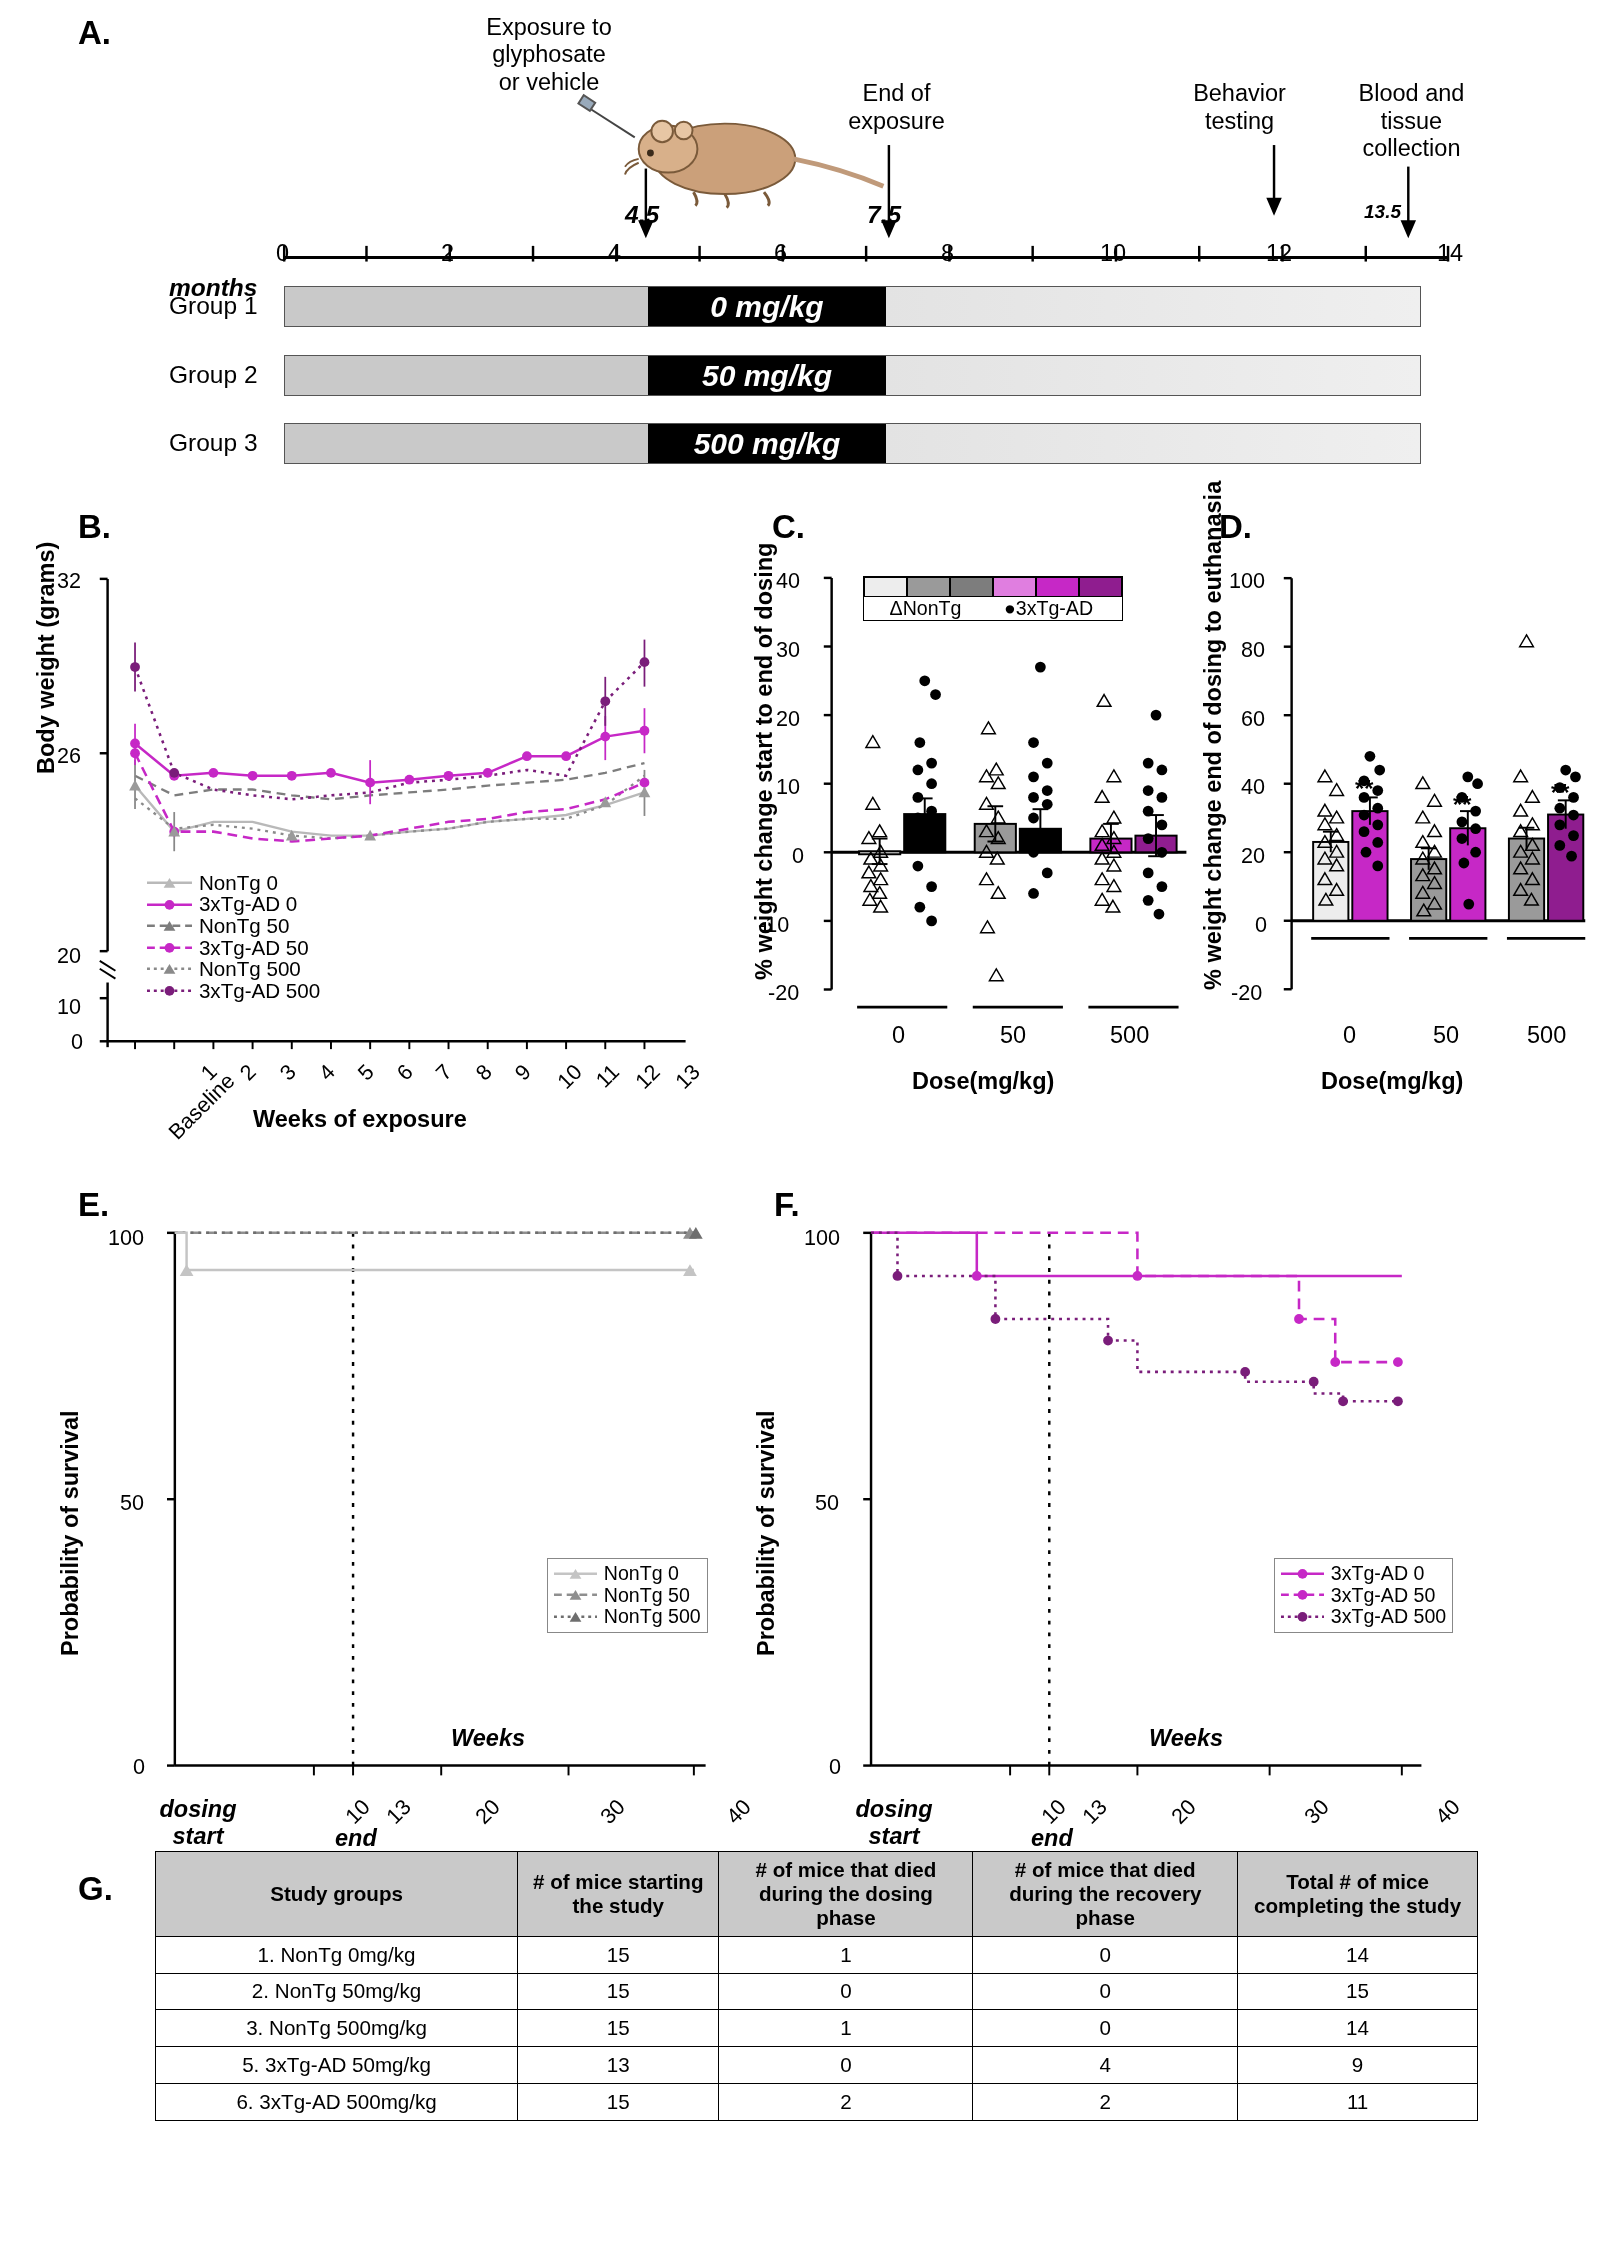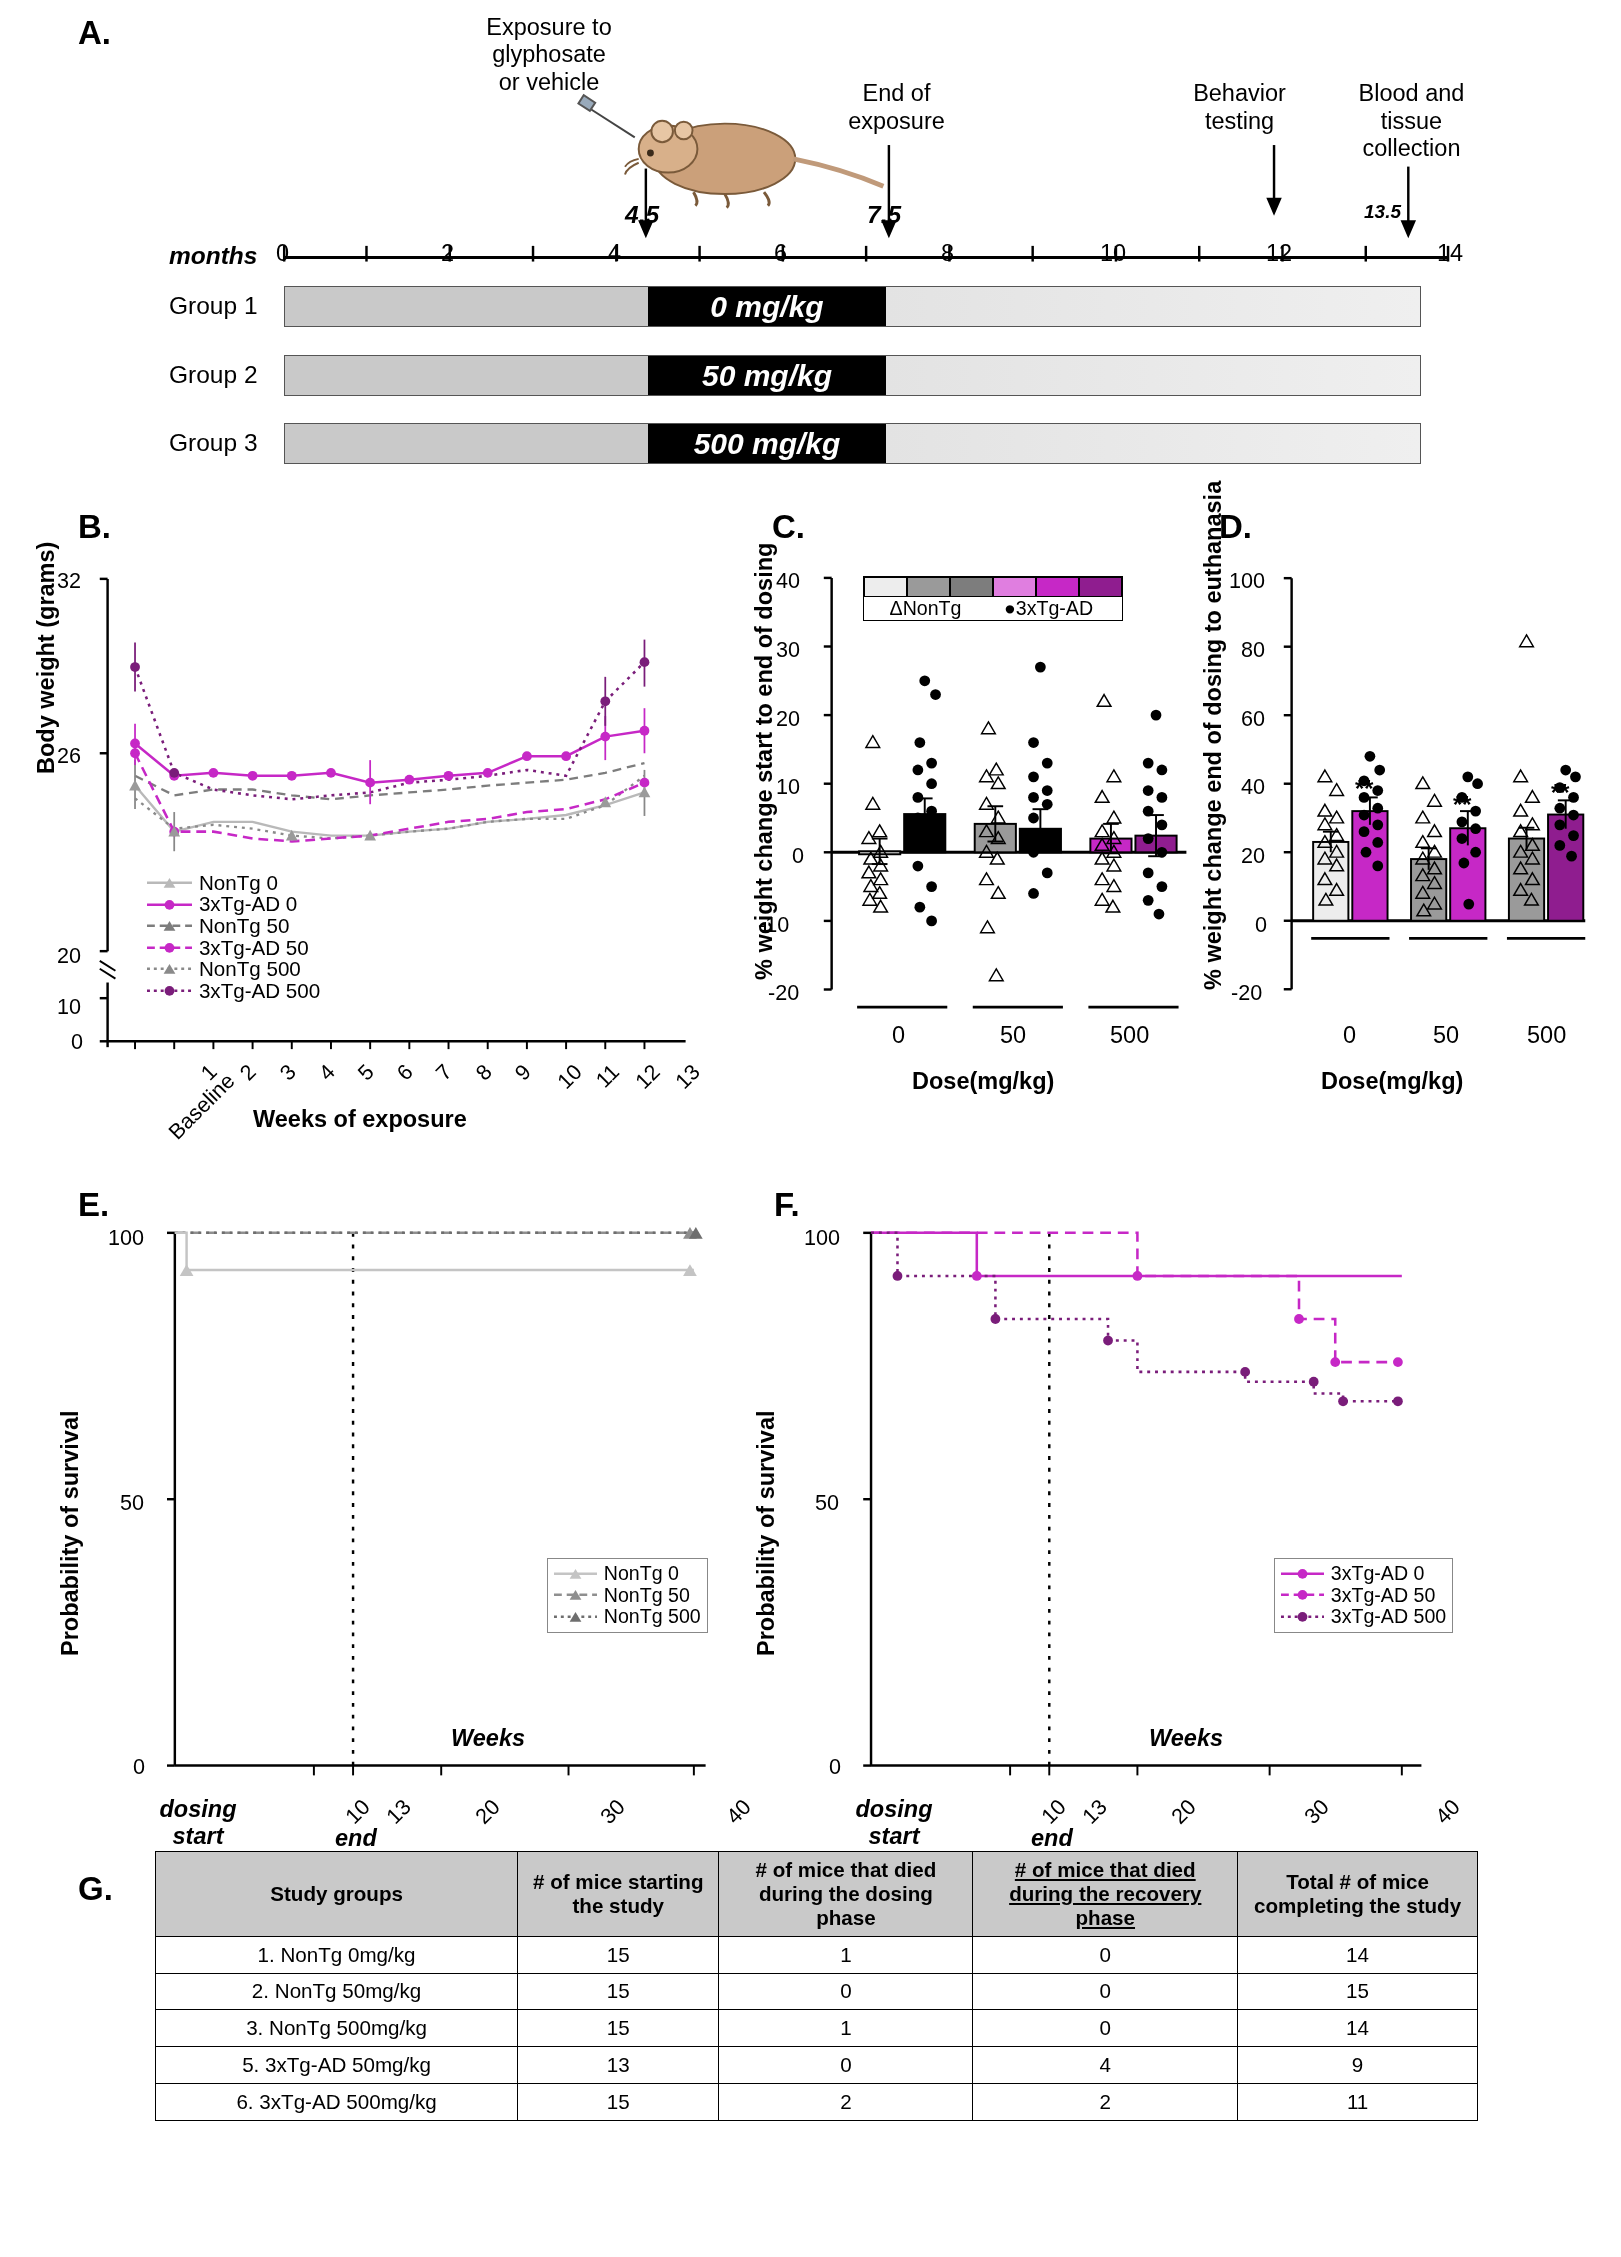--- a/index.html
+++ b/index.html
@@ -10,21 +10,21 @@
   svg{overflow:visible;}
 
   
   #panelA{position:absolute;left:0;top:0;width:1621px;height:353px;}
   .timeline-text{position:absolute;font-size:23.5px;text-align:center;line-height:1.18;}
   .grp-label{position:absolute;font-size:24.5px;}
   .bar-row{position:absolute;height:41px;border:1px solid #555;box-sizing:border-box;display:flex;}
   .seg-grey{background:#c9c9c9;}
   .seg-black{background:#000;color:#fff;display:flex;align-items:center;justify-content:center;font-weight:bold;font-style:italic;font-size:30px;}
   .seg-light{background:linear-gradient(to right,#e3e3e3,#efefef);}
-  .months-word{position:absolute;font-weight:bold;font-style:italic;font-size:24.5px;}
+  .months-word{position:absolute;font-weight:bold;font-style:italic;font-size:24.5px;margin-top:32px;}
 
   
   .axis-line{position:absolute;background:#000;}
   .ax-title{position:absolute;font-weight:bold;font-size:23.5px;}
   .ax-title-v{position:absolute;font-weight:bold;font-size:23.5px;transform-origin:0 0;white-space:nowrap;}
   .num{position:absolute;font-size:21.6px;}
   .legend-box{position:absolute;border:1px solid #888;background:#fff;font-size:19.6px;padding:3.9px 5.9px;}
   .legend-row{display:flex;align-items:center;gap:6.9px;height:21.6px;}
   .tbl{position:absolute;border-collapse:collapse;font-size:20.6px;}
   .tbl th,.tbl td{border:1.5px solid #000;padding:5.9px 7.8px;}
@@ -783,21 +783,21 @@
   </div>
 </div>
 
 <div class="panel-letter" style="left:78px;top:1870px;">G.</div>
 <table class="tbl" style="left:155px;top:1851px;width:1323px;">
   <thead>
     <tr>
       <th style="width:372px;">Study groups</th>
       <th style="width:196px;"># of mice starting the study</th>
       <th style="width:255px;"># of mice that died during the dosing phase</th>
-      <th style="width:265px;text-decoration:underline;"># of mice that died during the recovery phase</th>
+      <th style="width:265px;"># of mice that died during the recovery phase</th>
       <th style="width:235px;">Total # of mice completing the study</th>
     </tr>
   </thead>
   <tbody>
     <tr>
       <td class="grp">1. NonTg 0mg/kg</td>
       <td class="ctr">15</td>
       <td class="ctr">1</td>
       <td class="ctr">0</td>
       <td class="ctr">14</td>

